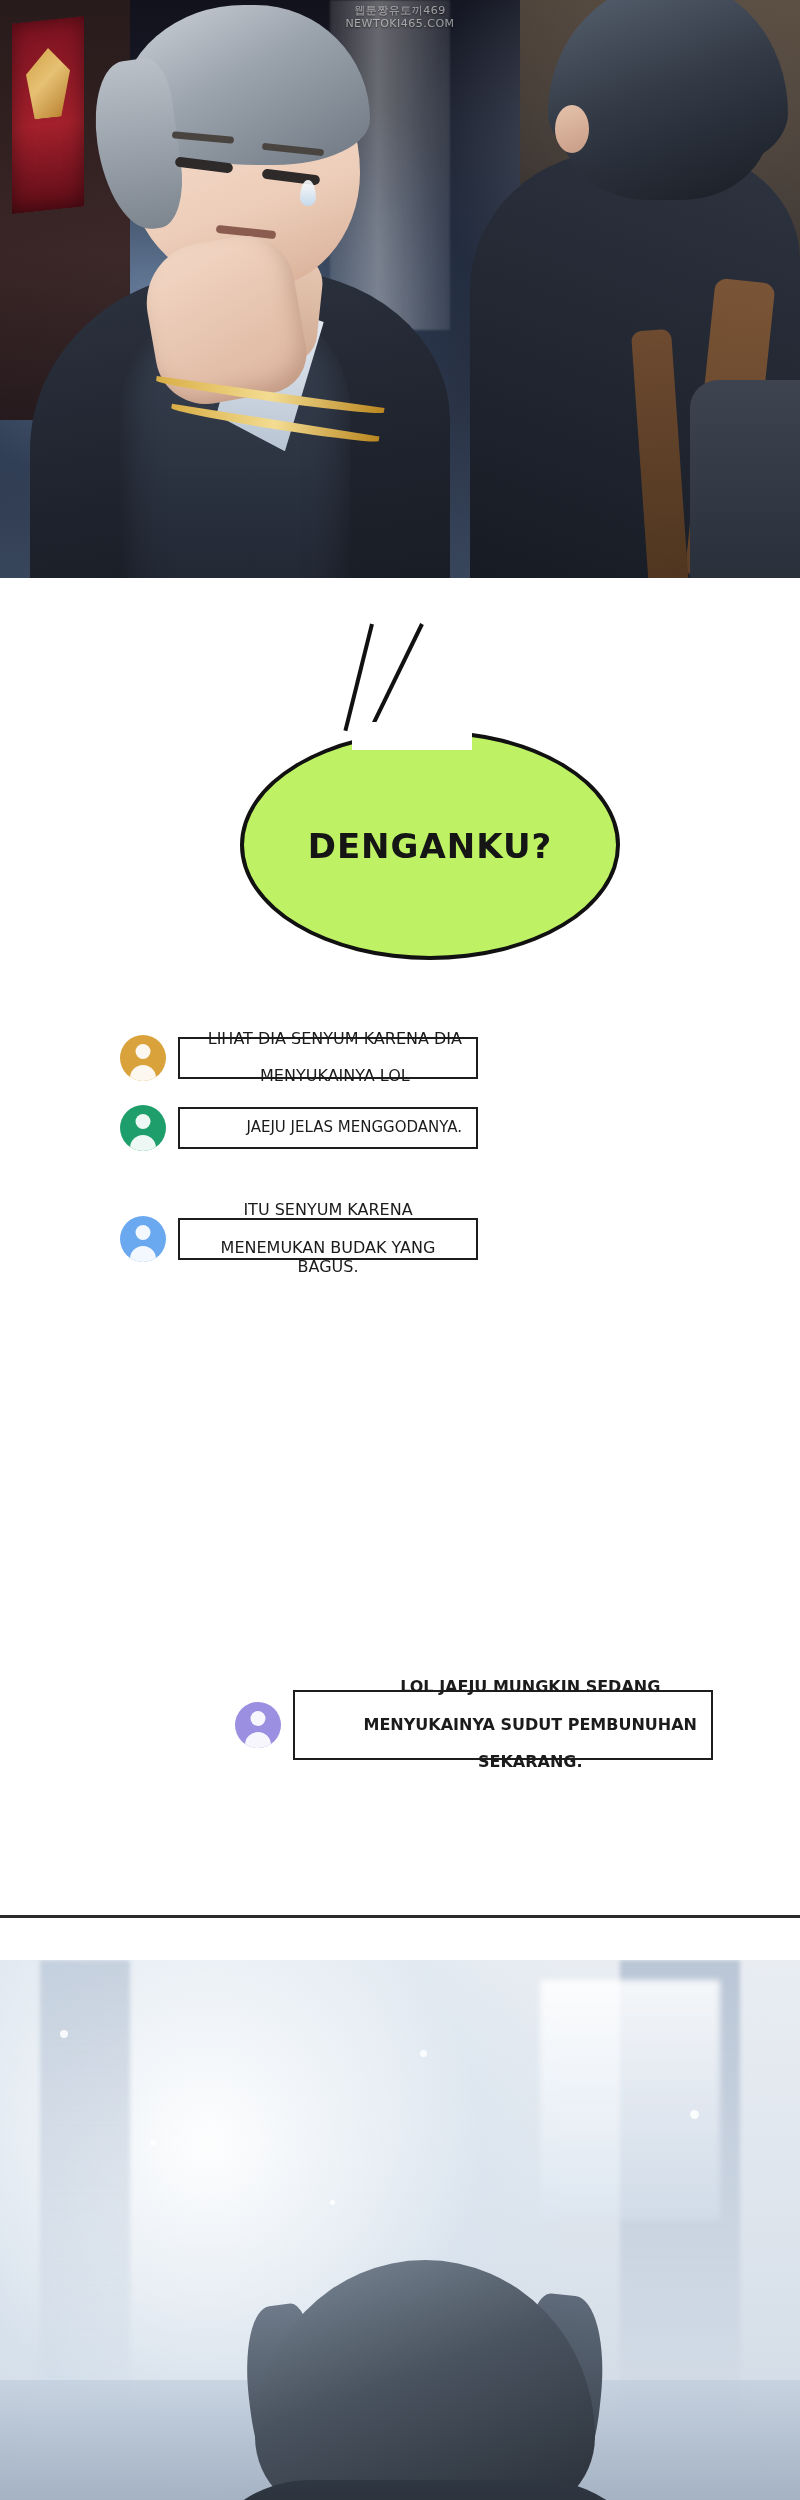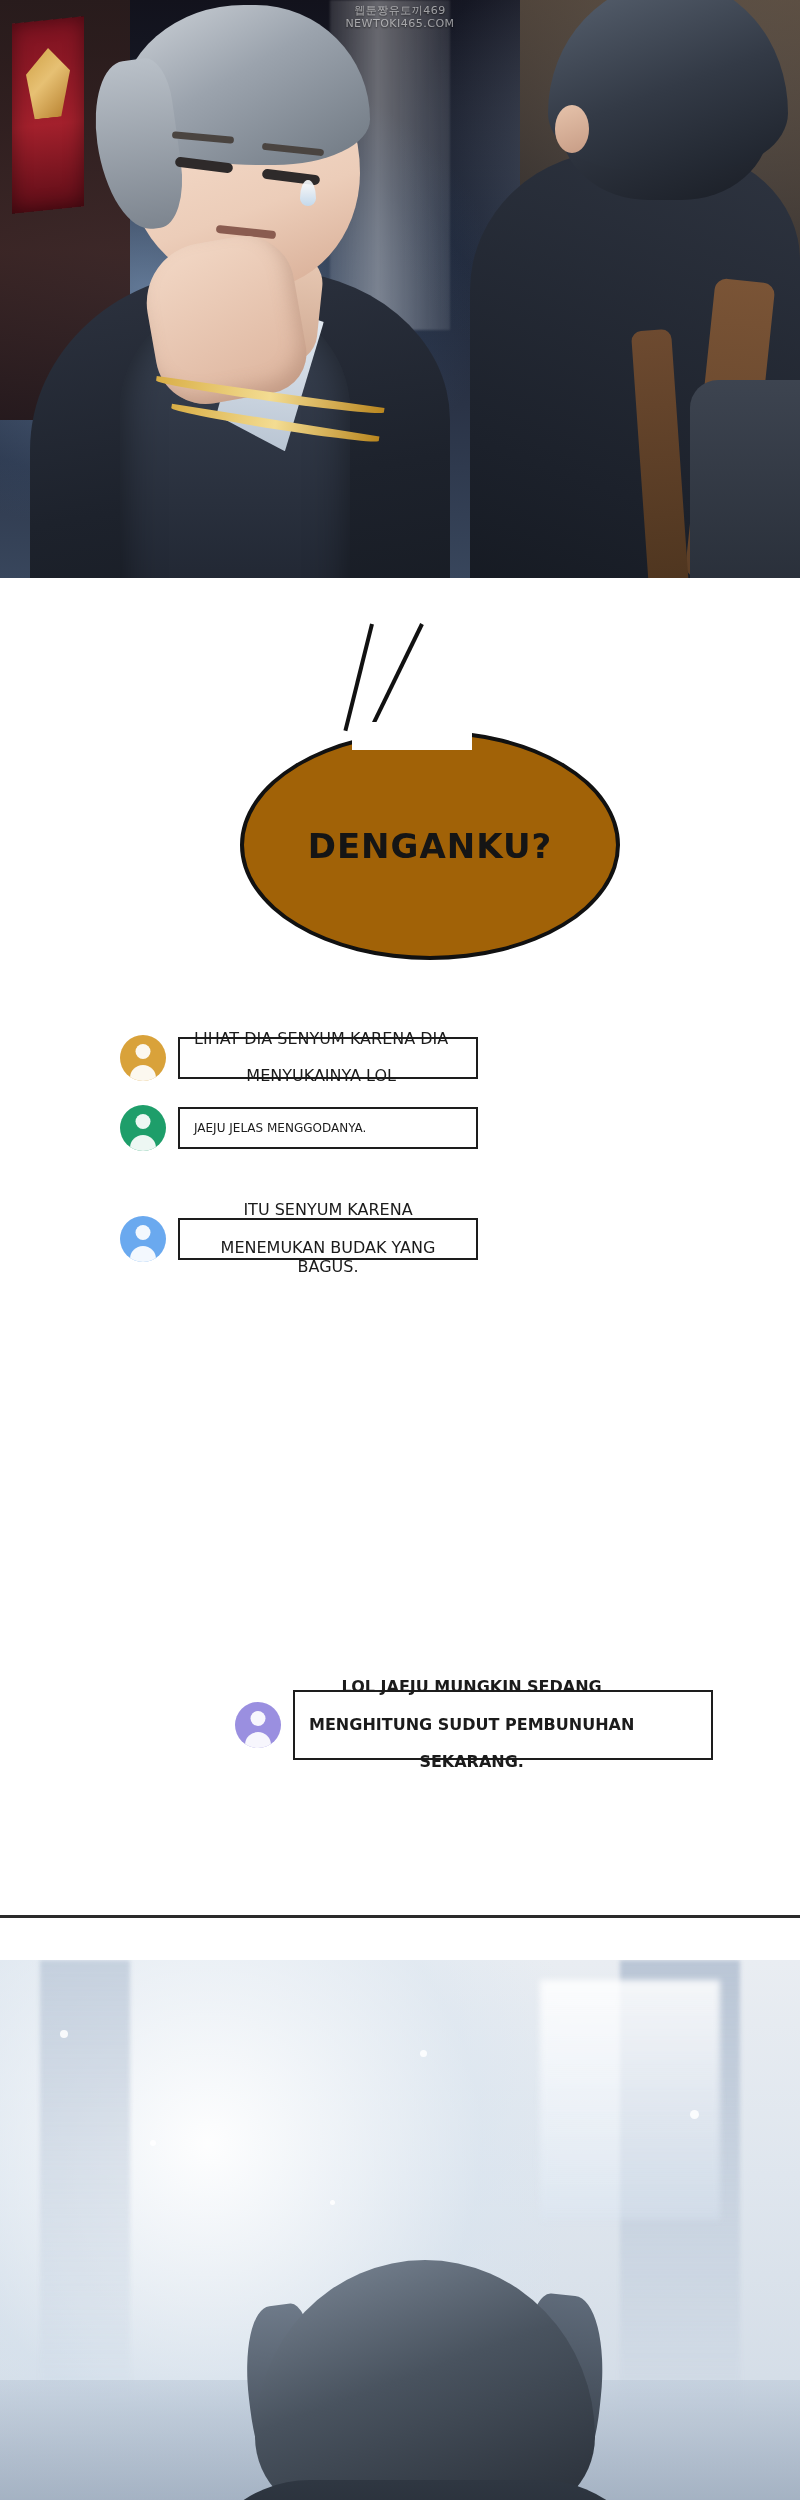--- a/index.html
+++ b/index.html
@@ -259,21 +259,21 @@
     left: 0; top: 700px;
     width: 800px; height: 1215px;
     background: #ffffff;
   }
   .bubble {
     position: absolute;
     left: 240px; top: 30px;
     width: 380px; height: 230px;
     border: 4px solid #111111;
     border-radius: 50%;
-    background: #a16207;
+    background: #bef264;
     box-sizing: border-box;
   }
   .bubble-text {
     position: absolute;
     left: 0; right: 0;
     top: 92px;
     text-align: center;
     font-size: 34px;
     letter-spacing: 1px;
     color: #151515;
@@ -335,21 +335,21 @@
     background: rgba(255,255,255,.92);
   }
   .bubble-box {
     margin-left: 12px;
     border: 2px solid #1d1d1d;
     background: #ffffff;
     padding: 6px 14px;
     box-sizing: border-box;
     display: flex;
     align-items: center;
-    justify-content: flex-start;
+    justify-content: flex-end;
   }
   .bubble-box span {
     display: block;
     text-align: center;
     font-family: "DejaVu Sans", sans-serif;
     color: #1b1b1b;
     line-height: 1.18;
   }
 
   .divider {
@@ -504,21 +504,21 @@
       </span>
     </div>
   </div>
 
   <div class="comment" style="left:120px; top:1105px;">
     <div class="avatar" style="background:#1e9e6a;">
       <div class="head"></div>
       <div class="body"></div>
     </div>
     <div class="bubble-box" style="width:300px;height:42px;">
-      <span style="font-size:12px;">
+      <span style="font-size:15px;">
         <span>JAEJU JELAS MENGGODANYA.</span>
       </span>
     </div>
   </div>
 
   <div class="comment" style="left:120px; top:1216px;">
     <div class="avatar" style="background:#6aa9ef;">
       <div class="head"></div>
       <div class="body"></div>
     </div>
@@ -532,21 +532,21 @@
 
 
   <div class="comment" style="left:235px; top:1690px;font-weight:bold;">
     <div class="avatar" style="background:#9a8fe0;">
       <div class="head"></div>
       <div class="body"></div>
     </div>
     <div class="bubble-box" style="width:420px;height:70px;">
       <span>
         <span>LOL JAEJU MUNGKIN SEDANG</span><br>
-        <span>MENGHITUNG SUDUT PEMBUNUHAN</span><br>
+        <span>MENYUKAINYA SUDUT PEMBUNUHAN</span><br>
         <span>SEKARANG.</span>
       </span>
     </div>
   </div>
 
   <div class="divider" style="top:1915px;"></div>
 
   <div class="panel-bottom">
     <div class="bp-glow"></div>
     <div class="bp-pillar-l"></div>

